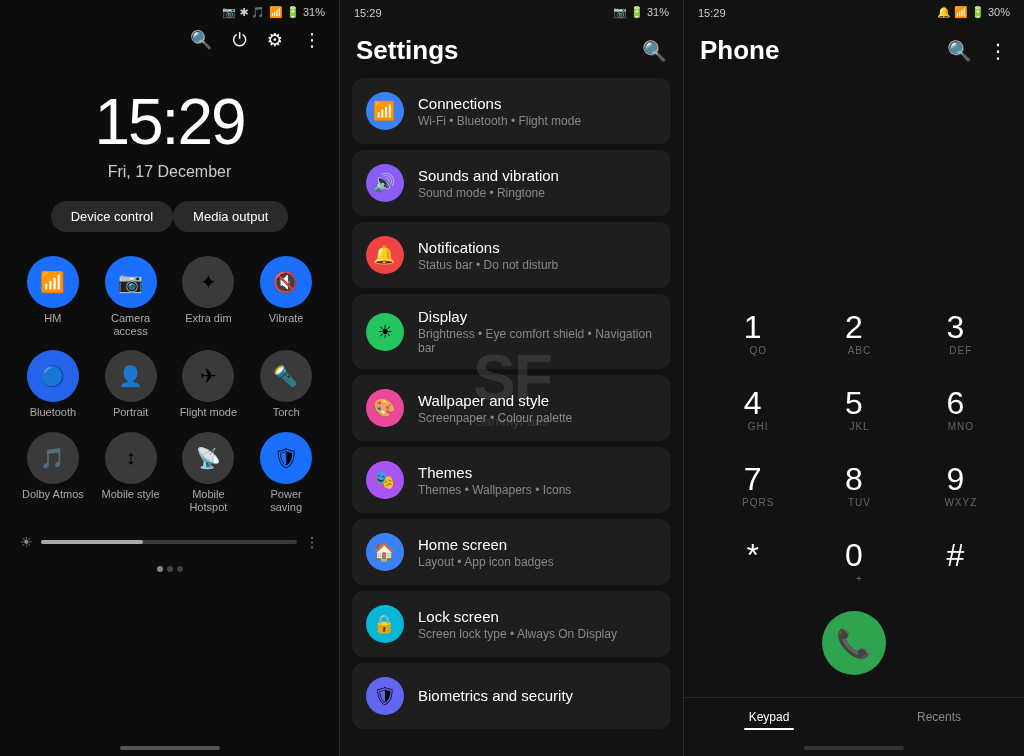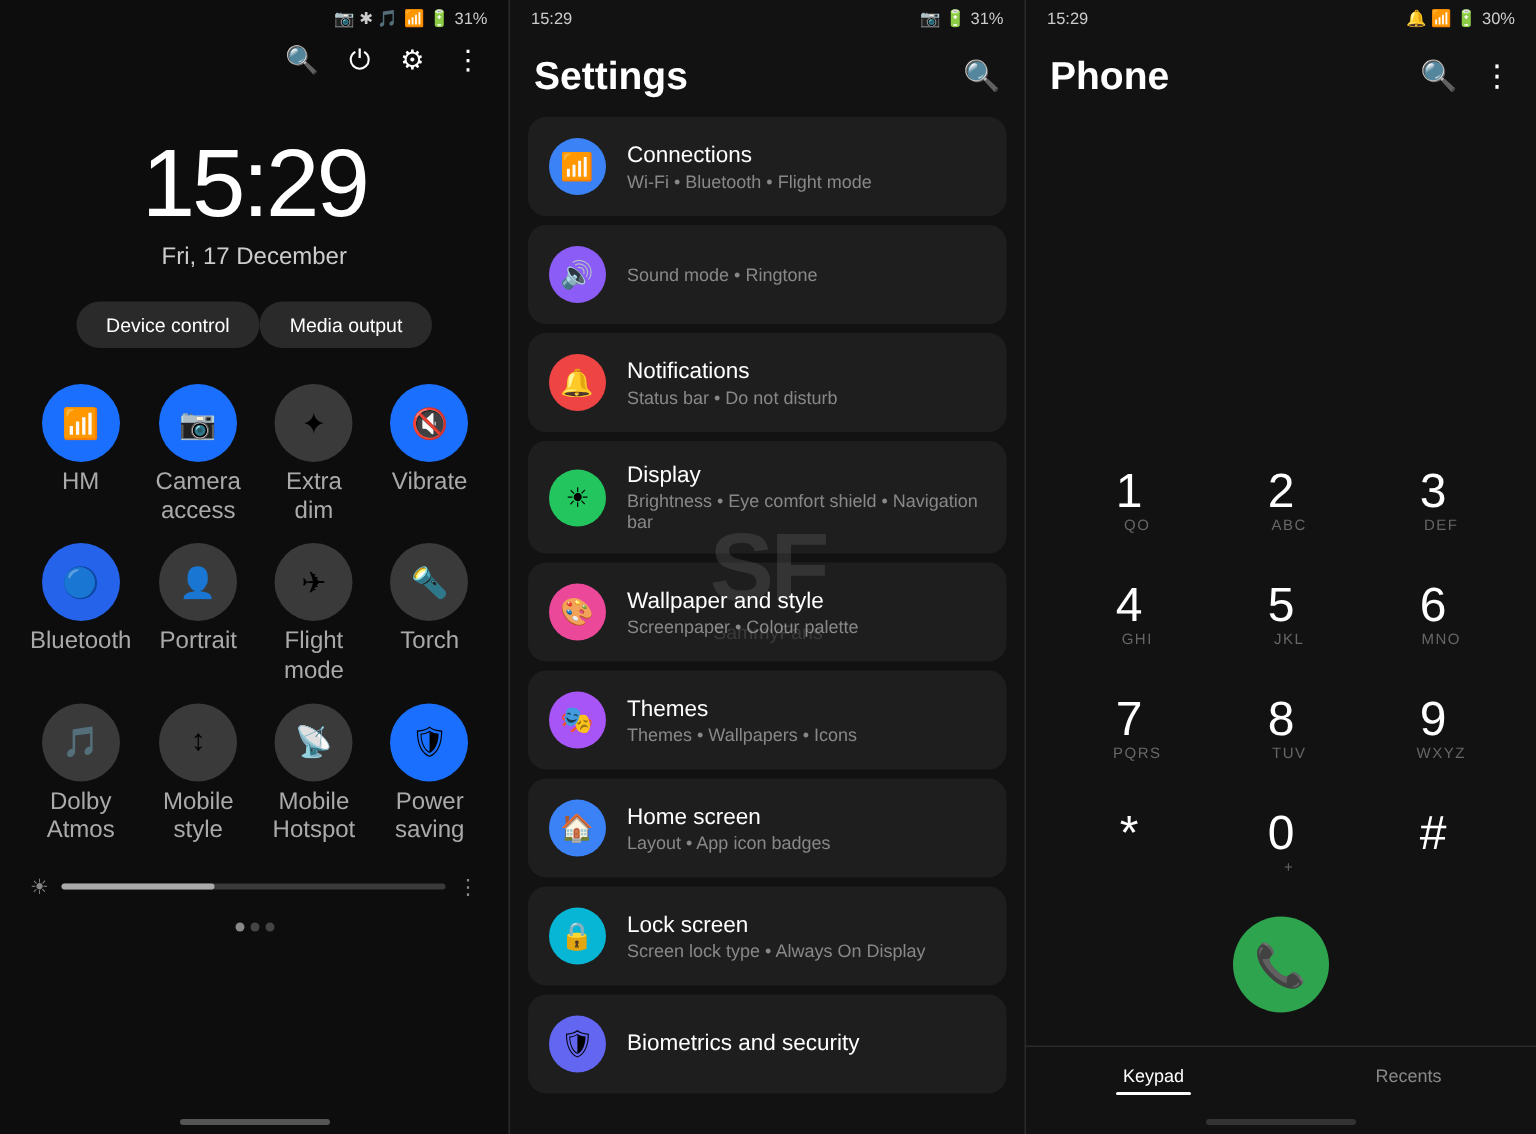--- a/index.html
+++ b/index.html
@@ -106,21 +106,21 @@
       align-items: center;
       justify-content: center;
       font-size: 20px;
     }
 
     .tile-icon.active { background: #1a6fff; }
     .tile-icon.inactive { background: #3a3a3a; }
     .tile-icon.active-blue { background: #2563eb; }
 
     .tile-label {
-      font-size: 16px;
+      font-size: 11px;
       color: #aaaaaa;
       text-align: center;
       line-height: 1.2;
     }
 
     .brightness-bar {
       margin: 12px 20px 6px;
       display: flex;
       align-items: center;
       gap: 8px;
@@ -516,20 +516,21 @@
         <div class="settings-icon" style="background:#3b82f6;">📶</div>
         <div class="settings-text">
           <div class="settings-name">Connections</div>
           <div class="settings-sub">Wi-Fi • Bluetooth • Flight mode</div>
         </div>
       </div>
 
       <div class="settings-item">
         <div class="settings-icon" style="background:#8b5cf6;">🔊</div>
         <div class="settings-text">
+          <div class="settings-name">Sounds and vibration</div>
           <div class="settings-sub">Sound mode • Ringtone</div>
         </div>
       </div>
 
       <div class="settings-item">
         <div class="settings-icon" style="background:#ef4444;">🔔</div>
         <div class="settings-text">
           <div class="settings-name">Notifications</div>
           <div class="settings-sub">Status bar • Do not disturb</div>
         </div>

